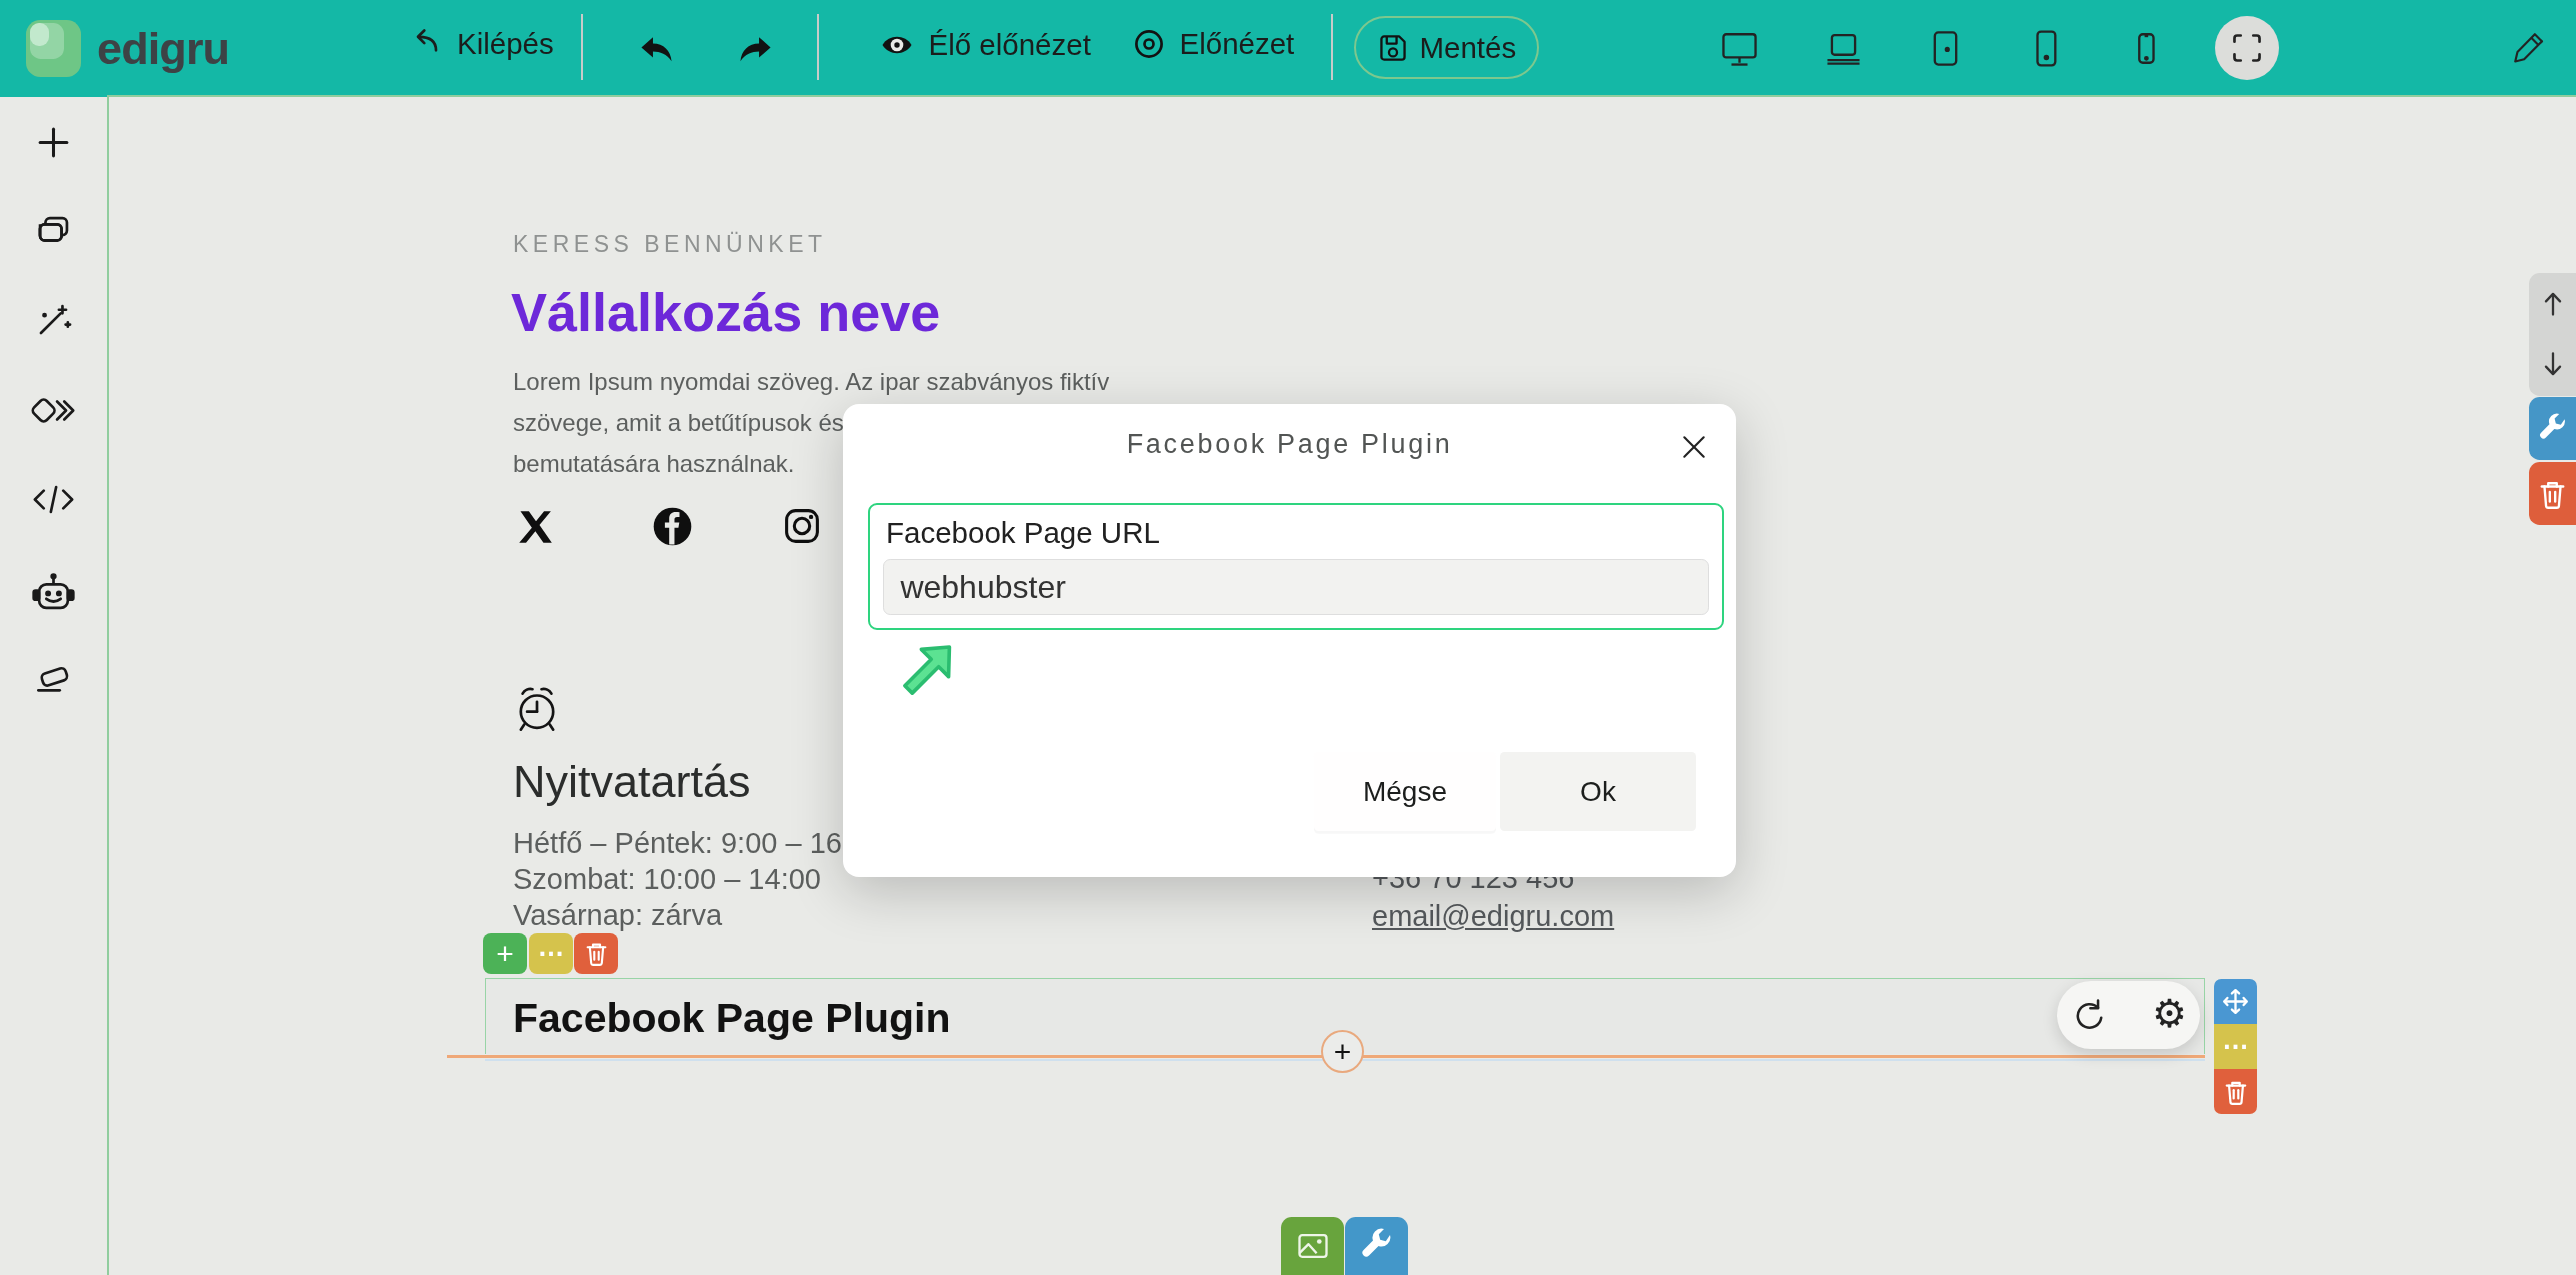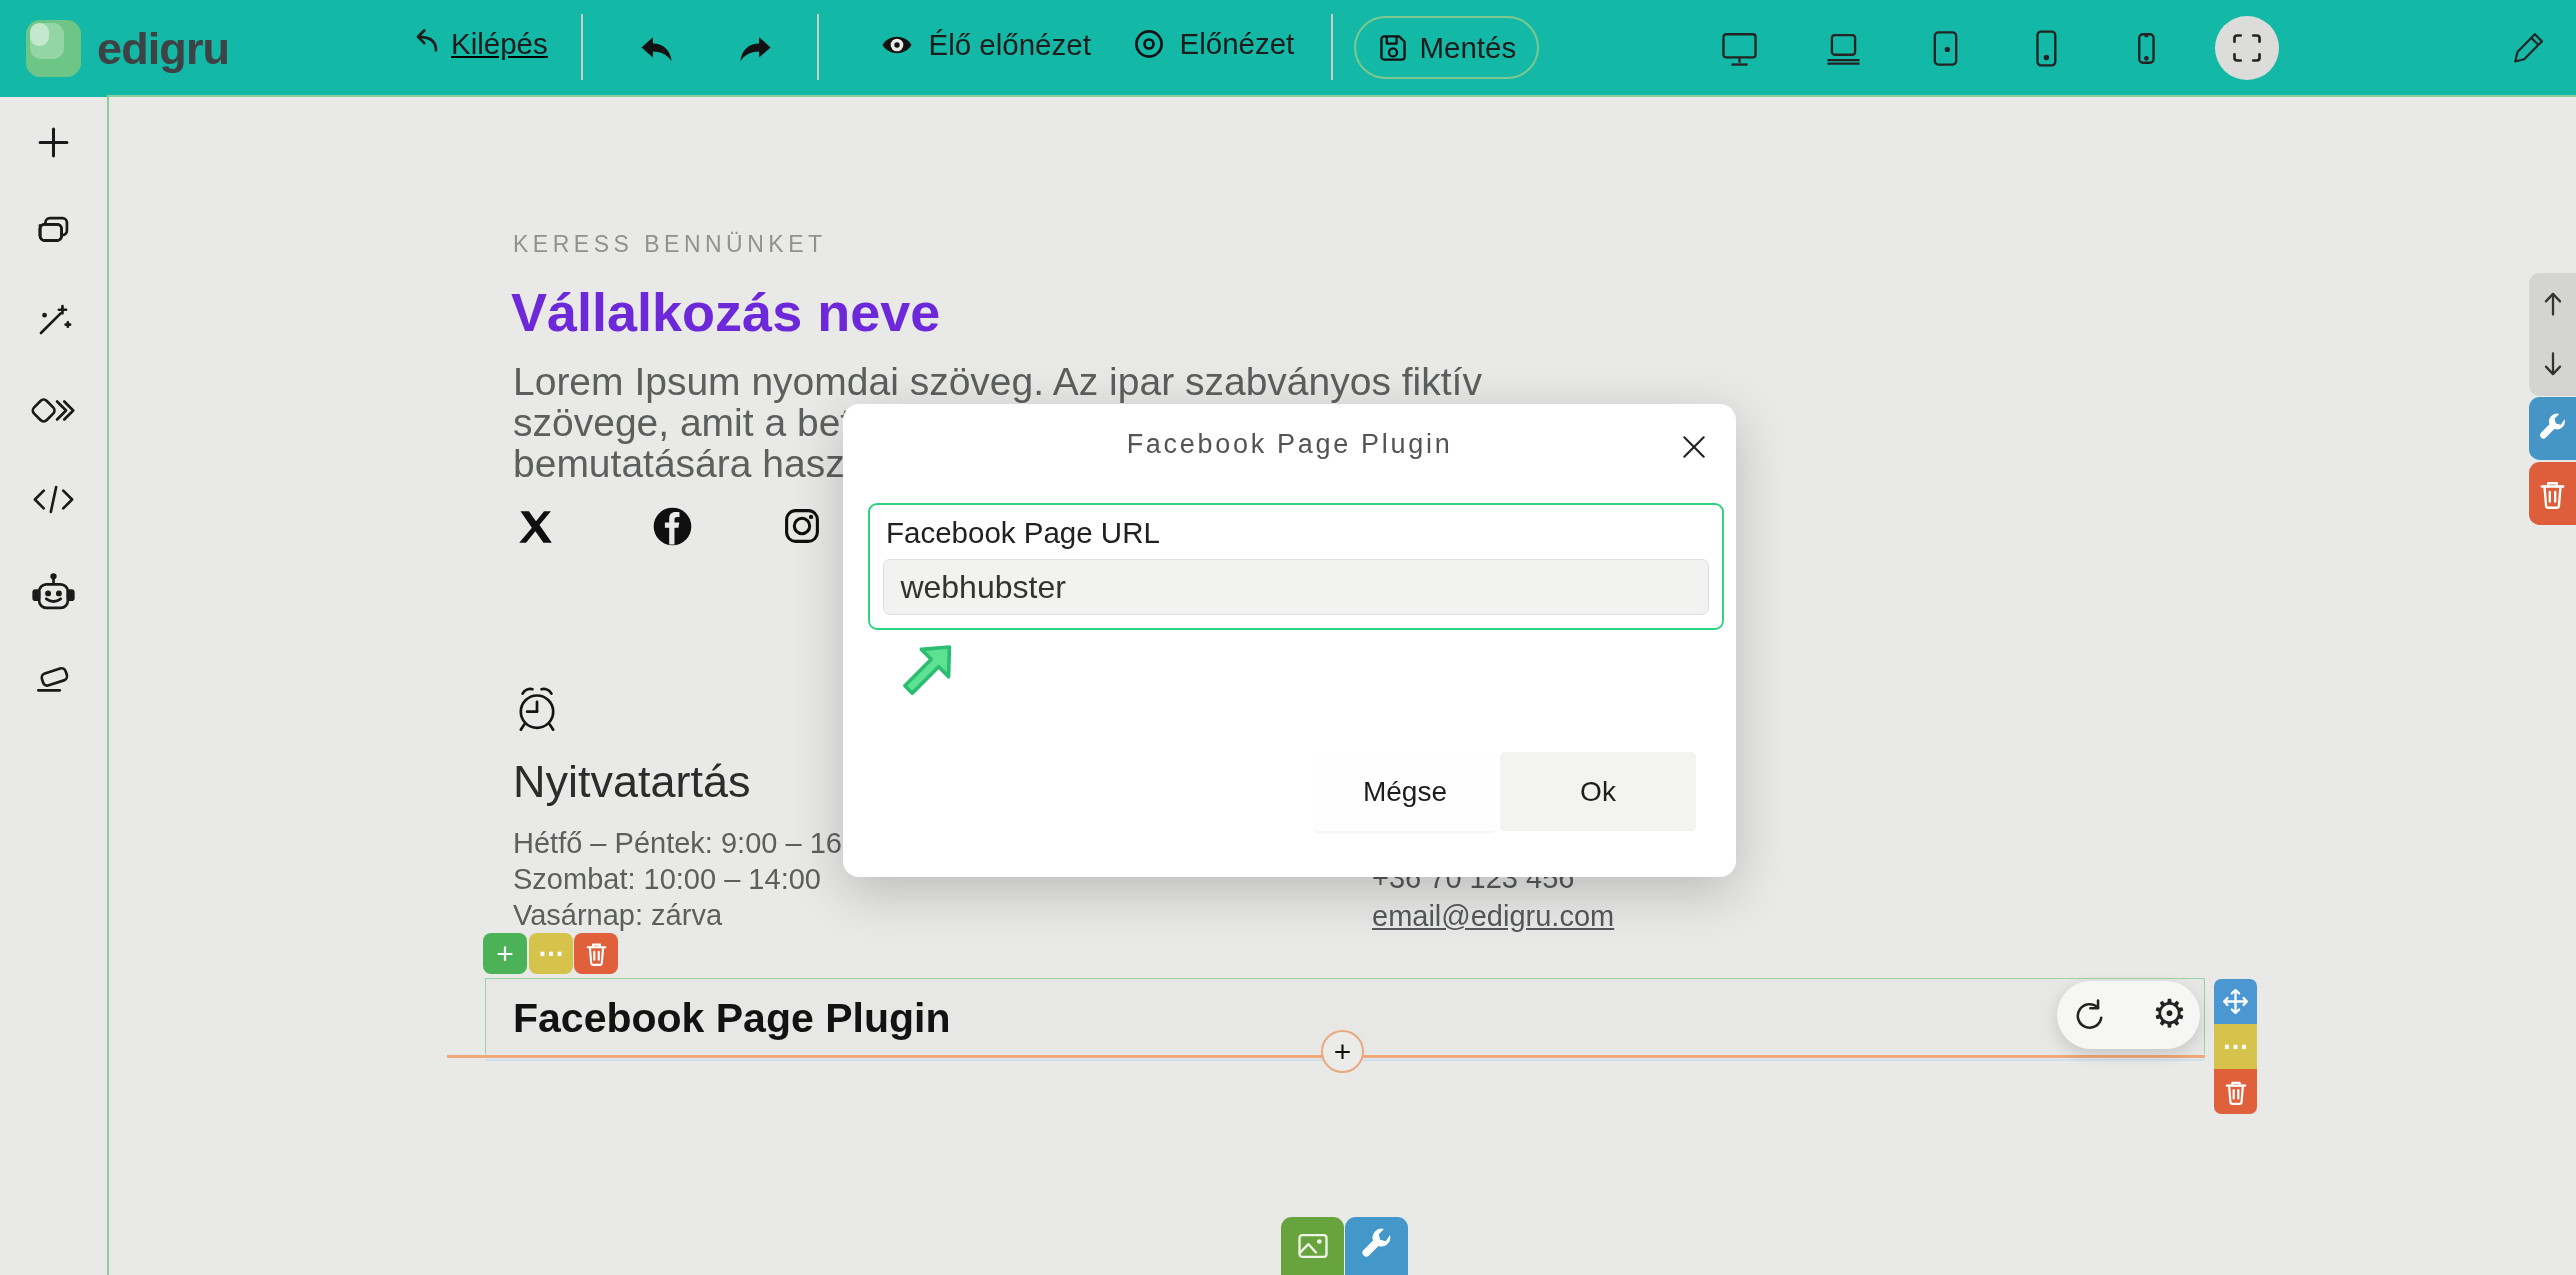--- a/index.html
+++ b/index.html
@@ -23,21 +23,21 @@
   .fs-circle{left:2215px;top:16px;width:64px;height:64px;border-radius:50%;background:#dcddda;}
 
   
   .sidebtn{width:57px;height:57px;left:25px;}
 
   
   .canvas-topline{left:107px;top:95px;width:2469px;height:1.8px;background:#90cd9e;}
   .canvas-leftline{left:107px;top:95px;width:1.8px;height:1181px;background:#90cd9e;}
   .eyebrow{left:513px;top:231px;font-size:23px;letter-spacing:4.5px;color:#8f9291;font-weight:500;}
   .bizname{left:511px;top:281px;font-size:54px;font-weight:800;color:#6d28d9;}
-  .lorem{left:513px;top:361px;font-size:39px;line-height:41px;color:#5c5f5e;}
+  .lorem{left:513px;top:361px;font-size:24px;line-height:41px;color:#5c5f5e;}
   .hours-title{left:513px;top:756px;font-size:45px;font-weight:400;color:#2b2d2c;}
   .hours{left:513px;top:825px;font-size:29px;line-height:36px;color:#5c5f5e;}
   .contact{font-size:29px;color:#55595c;}
   .mini-btn{top:933px;width:44px;height:41px;border-radius:8px;color:#fff;}
   .section-box{left:485px;top:978px;width:1718px;height:75px;background:#e7e8e6;
      border-top:1.8px solid #98d4a6;border-left:1.8px solid #98d4a6;border-right:1.8px solid #98d4a6;}
   .section-title{left:27px;top:16px;font-size:41px;font-weight:800;color:#121212;position:absolute;}
   .orange-line{left:447px;top:1055px;width:1758px;height:2.7px;background:#efa878;}
   .blue-line{left:485px;top:1059px;width:1720px;height:1.8px;background:#cfe0ee;}
   .addcircle{left:1321px;top:1030px;width:43px;height:43px;border-radius:50%;
@@ -72,21 +72,21 @@
 
 <div id="app">
 
   <header class="abs topbar">
     <div class="abs logo-mark">
       <div class="logo-l1"></div>
       <div class="logo-l2"></div>
     </div>
     <div class="abs brand">edigru</div>
 
-    <button class="btn abs flexr" style="left:403px;top:25px;gap:6px;text-decoration:underline;">
+    <button class="btn abs flexr" style="left:403px;top:25px;gap:12px;">
       <span>
         <svg width="36" height="36" viewBox="0 0 40 40" fill="none" stroke="#1c1e1d" stroke-width="3" stroke-linecap="round" stroke-linejoin="round">
           <path d="M30 27 C30 16 23 12 11 12"></path>
             <path d="M17 5 L10 12 L17 19"></path>
         </svg>
       </span>
       <span class="tb-label">Kilépés</span>
     </button>
 
     <div class="abs tb-div" style="left:581px;"></div>

